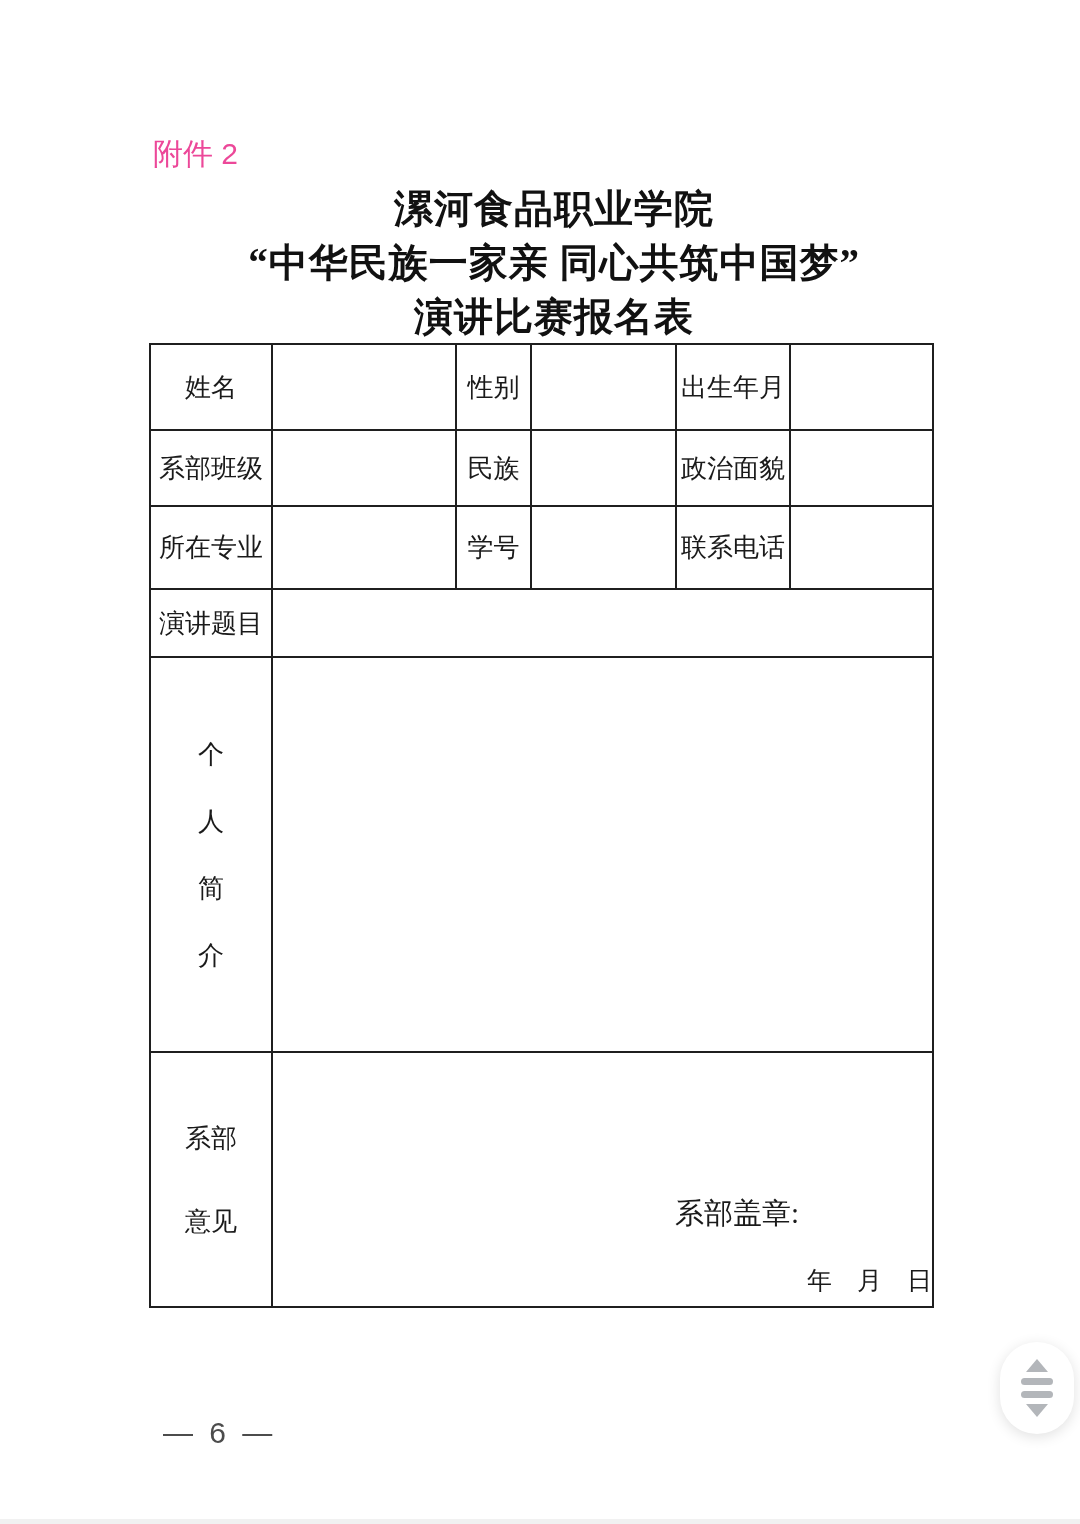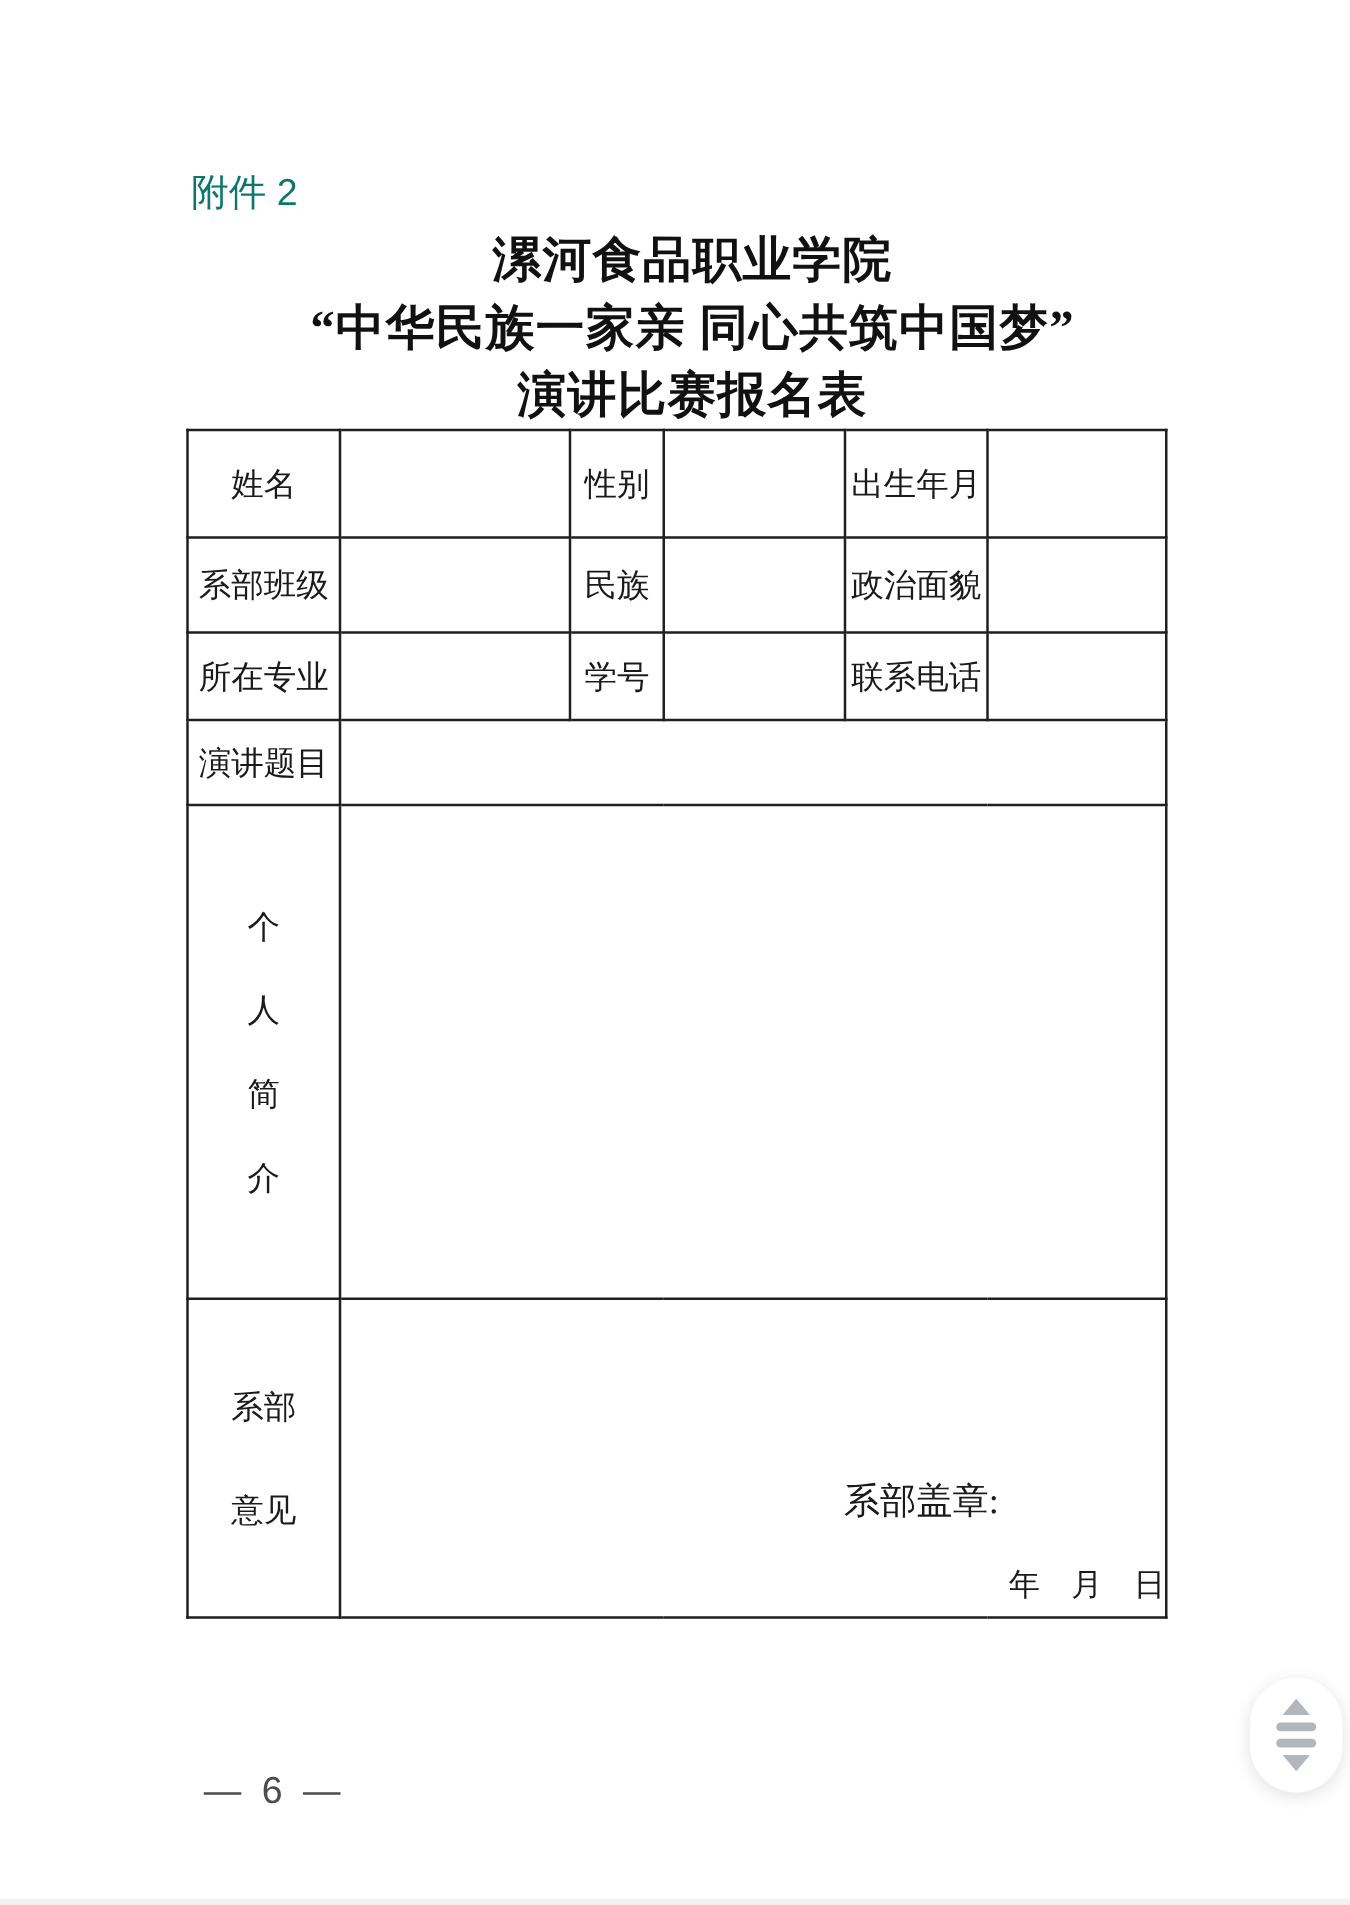--- a/index.html
+++ b/index.html
@@ -16,21 +16,21 @@
     color: #1a1a1a;
   }
 
   .attachment-label {
     position: absolute;
     left: 153px;
     top: 134px;
     font-size: 30px;
     font-weight: 500;
     font-family: "Liberation Sans", "DejaVu Sans", sans-serif;
-    color: #0f766e;
+    color: #ec4899;
   }
 
   .title-block {
     position: absolute;
     top: 182px;
     left: 14px;
     width: 1080px;
     text-align: center;
   }
   .title-line {
@@ -52,21 +52,21 @@
   table.form-table td {
     border: 2px solid #1f1f1f;
     text-align: center;
     vertical-align: middle;
     font-size: 26px;
     padding: 0;
     color: #1a1a1a;
   }
   tr.r1 { height: 86px; }
   tr.r2 { height: 76px; }
-  tr.r3 { height: 70px; }
+  tr.r3 { height: 83px; }
   tr.r4 { height: 68px; }
   tr.r5 { height: 395px; }
   tr.r6 { height: 255px; }
 
   .profile-label-stack {
     display: flex;
     flex-direction: column;
     align-items: center;
     justify-content: center;
     gap: 32px;

